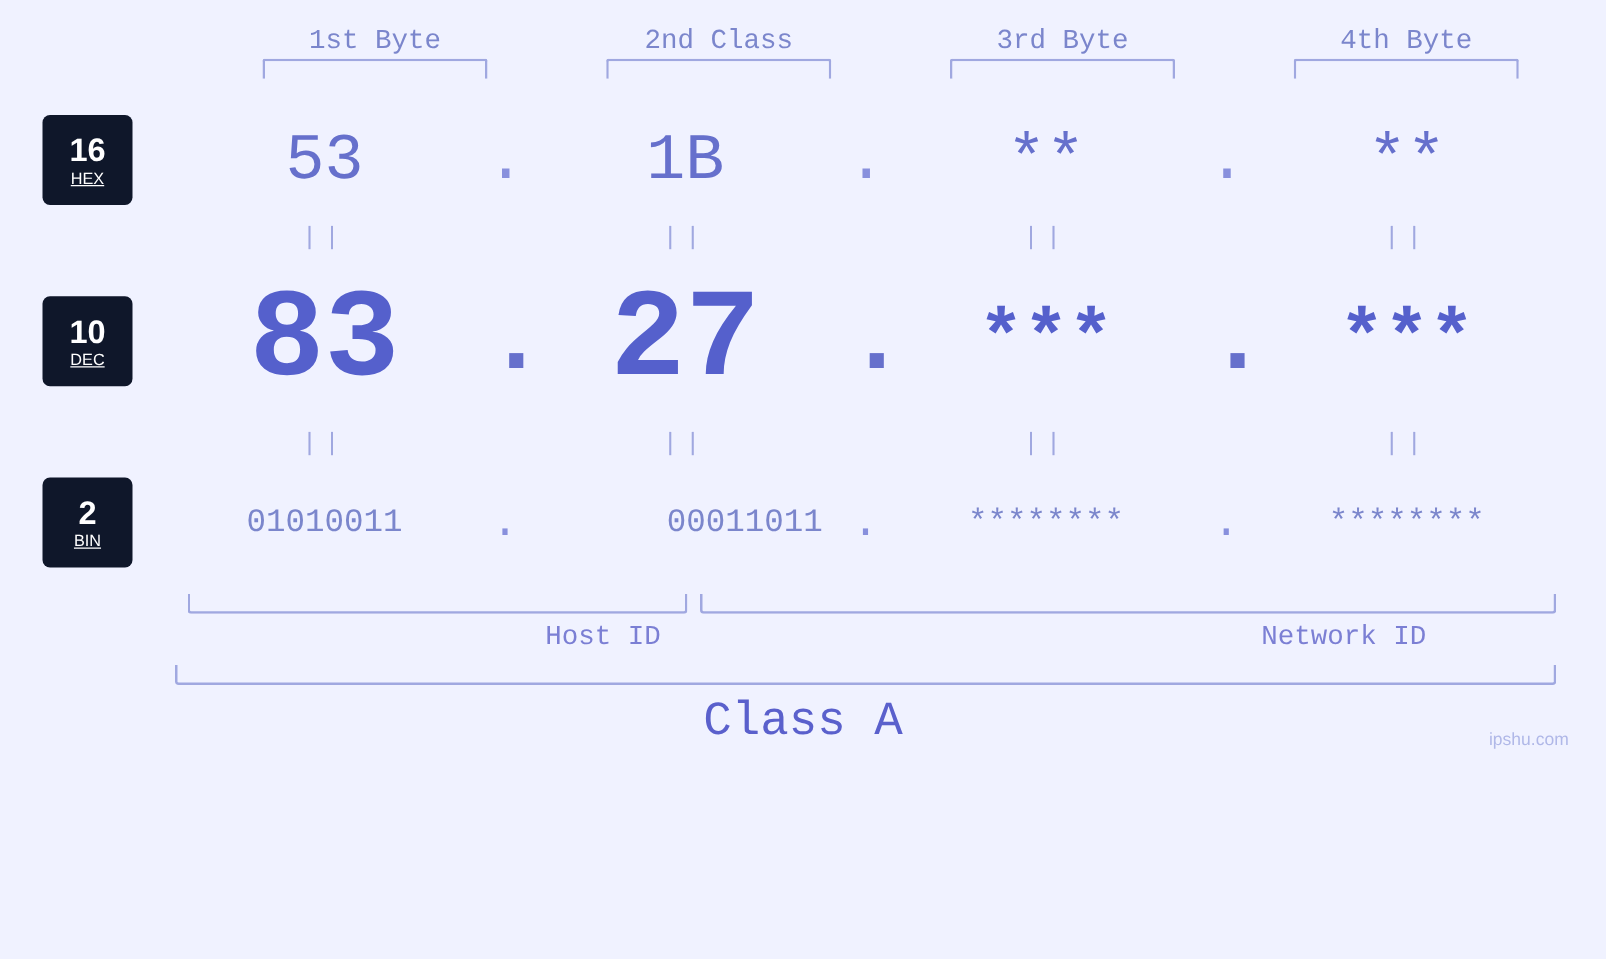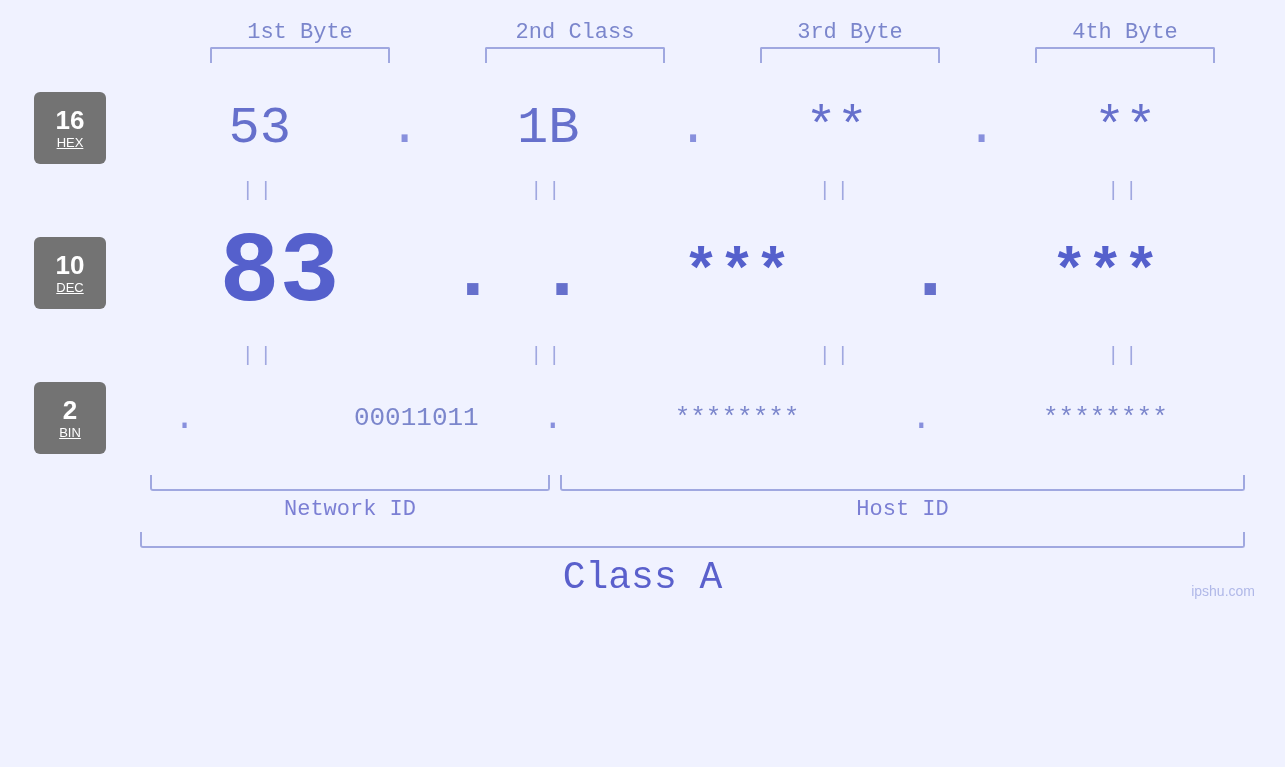--- a/index.html
+++ b/index.html
@@ -50,21 +50,21 @@
 
     .bracket {
       width: 180px;
       height: 16px;
       border: 2px solid #a0a8e0;
       border-bottom: none;
       border-radius: 2px 2px 0 0;
     }
 
     .badge {
-      background-color: #737373;
+      background-color: #0f172a;
       color: white;
       border-radius: 6px;
       width: 72px;
       height: 72px;
       display: flex;
       flex-direction: column;
       align-items: center;
       justify-content: center;
     }
 
@@ -160,20 +160,21 @@
       <div style="width:140px; display:flex; justify-content:center; align-items:center;">
         <div class="badge">
           <span class="badge-num">10</span>
           <span class="badge-label">DEC</span>
         </div>
       </div>
 
       <div style="flex:1; display:flex; align-items:center; justify-content:space-around; padding-right:40px;">
         <div style="width:220px; text-align:center; color:#5560cc; font-size:100px; font-weight:bold; font-family:'Courier New',Courier,monospace;">83</div>
         <div style="color:#6670cc; font-size:80px; font-weight:bold; font-family:'Courier New',Courier,monospace; width:30px; text-align:center;">.</div>
+        <div style="width:220px; text-align:center; color:#5560cc; font-size:100px; font-weight:bold; font-family:'Courier New',Courier,monospace;">27</div>
         <div style="color:#6670cc; font-size:80px; font-weight:bold; font-family:'Courier New',Courier,monospace; width:30px; text-align:center;">.</div>
         <div style="width:220px; text-align:center; color:#5560cc; font-size:60px; font-weight:bold; font-family:'Courier New',Courier,monospace;">***</div>
         <div style="color:#6670cc; font-size:80px; font-weight:bold; font-family:'Courier New',Courier,monospace; width:30px; text-align:center;">.</div>
         <div style="width:220px; text-align:center; color:#5560cc; font-size:60px; font-weight:bold; font-family:'Courier New',Courier,monospace;">***</div>
       </div>
     </div>
 
     <div style="display:flex; width:1285px; height:35px; align-items:center;">
       <div style="width:140px;"></div>
       <div style="flex:1; display:flex; align-items:center; justify-content:space-around; padding-right:40px;">
@@ -190,41 +191,42 @@
     <div style="display:flex; align-items:center; width:1285px; height:90px;">
 
       <div style="width:140px; display:flex; justify-content:center; align-items:center;">
         <div class="badge">
           <span class="badge-num">2</span>
           <span class="badge-label">BIN</span>
         </div>
       </div>
 
       <div style="flex:1; display:flex; align-items:center; justify-content:space-around; padding-right:40px;">
+        <div style="width:220px; text-align:center; color:#7b86cc; font-size:26px; font-family:'Courier New',Courier,monospace;">01010011</div>
         <div style="color:#8890dd; font-size:36px; font-family:'Courier New',Courier,monospace; width:30px; text-align:center;">.</div>
         <div style="width:220px; text-align:right; color:#7b86cc; font-size:26px; font-family:'Courier New',Courier,monospace;">00011011</div>
         <div style="color:#8890dd; font-size:36px; font-family:'Courier New',Courier,monospace; width:30px; text-align:center;">.</div>
         <div style="width:220px; text-align:center; color:#7b86cc; font-size:26px; font-family:'Courier New',Courier,monospace;">********</div>
         <div style="color:#8890dd; font-size:36px; font-family:'Courier New',Courier,monospace; width:30px; text-align:center;">.</div>
         <div style="width:220px; text-align:center; color:#7b86cc; font-size:26px; font-family:'Courier New',Courier,monospace;">********</div>
       </div>
     </div>
 
     <div style="display:flex; width:1285px; height:24px; align-items:flex-end; margin-top:4px;">
       <div style="width:140px;"></div>
 
       <div style="width:400px; height:16px; border:2px solid #a0a8e0; border-top:none; border-radius:0 0 3px 3px; margin-left:10px;"></div>
 
       <div style="flex:1; height:16px; border:2px solid #a0a8e0; border-top:none; border-radius:0 0 3px 3px; margin-left:10px; margin-right:40px;"></div>
     </div>
 
     <div style="display:flex; width:1285px; margin-top:6px;">
       <div style="width:140px;"></div>
+      <div style="flex:1; text-align:center; color:#7b7fd4; font-size:22px; font-family:'Courier New',Courier,monospace; margin-right:40px;">Host ID</div>
       <div style="width:420px; text-align:center; color:#7b7fd4; font-size:22px; font-family:'Courier New',Courier,monospace;">Network ID</div>
-      <div style="flex:1; text-align:center; color:#7b7fd4; font-size:22px; font-family:'Courier New',Courier,monospace; margin-right:40px;">Host ID</div>
     </div>
 
     <div style="display:flex; width:1285px; height:20px; align-items:flex-end; margin-top:6px;">
       <div style="width:140px;"></div>
       <div style="flex:1; height:16px; border:2px solid #a0a8e0; border-top:none; border-radius:0 0 3px 3px; margin-right:40px;"></div>
     </div>
 
     <div style="position:relative; width:1285px; text-align:center; margin-top:8px; padding-bottom:10px;">
       <span style="color:#5a60cc; font-size:38px; font-family:'Courier New',Courier,monospace;margin-top:28px;">Class A</span>
       <span style="position:absolute; right:30px; bottom:10px; color:#b0b8e8; font-size:14px; font-family:Arial,sans-serif;">ipshu.com</span>

